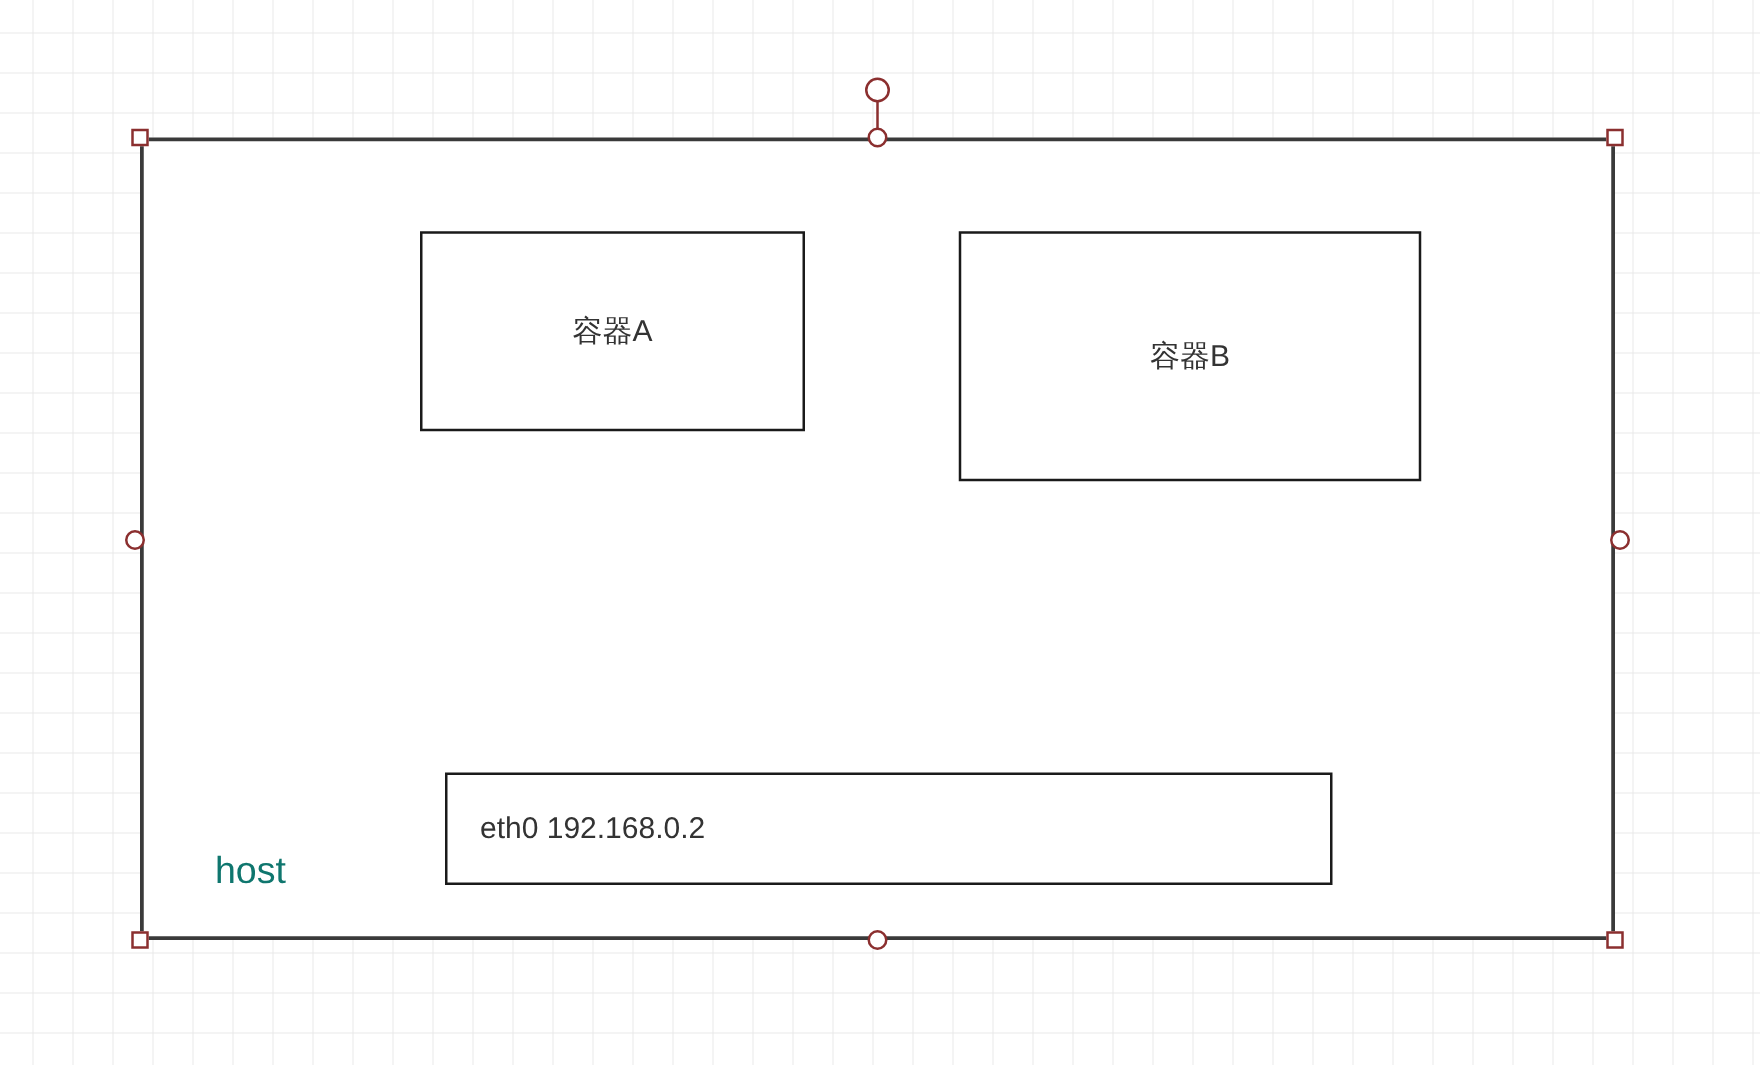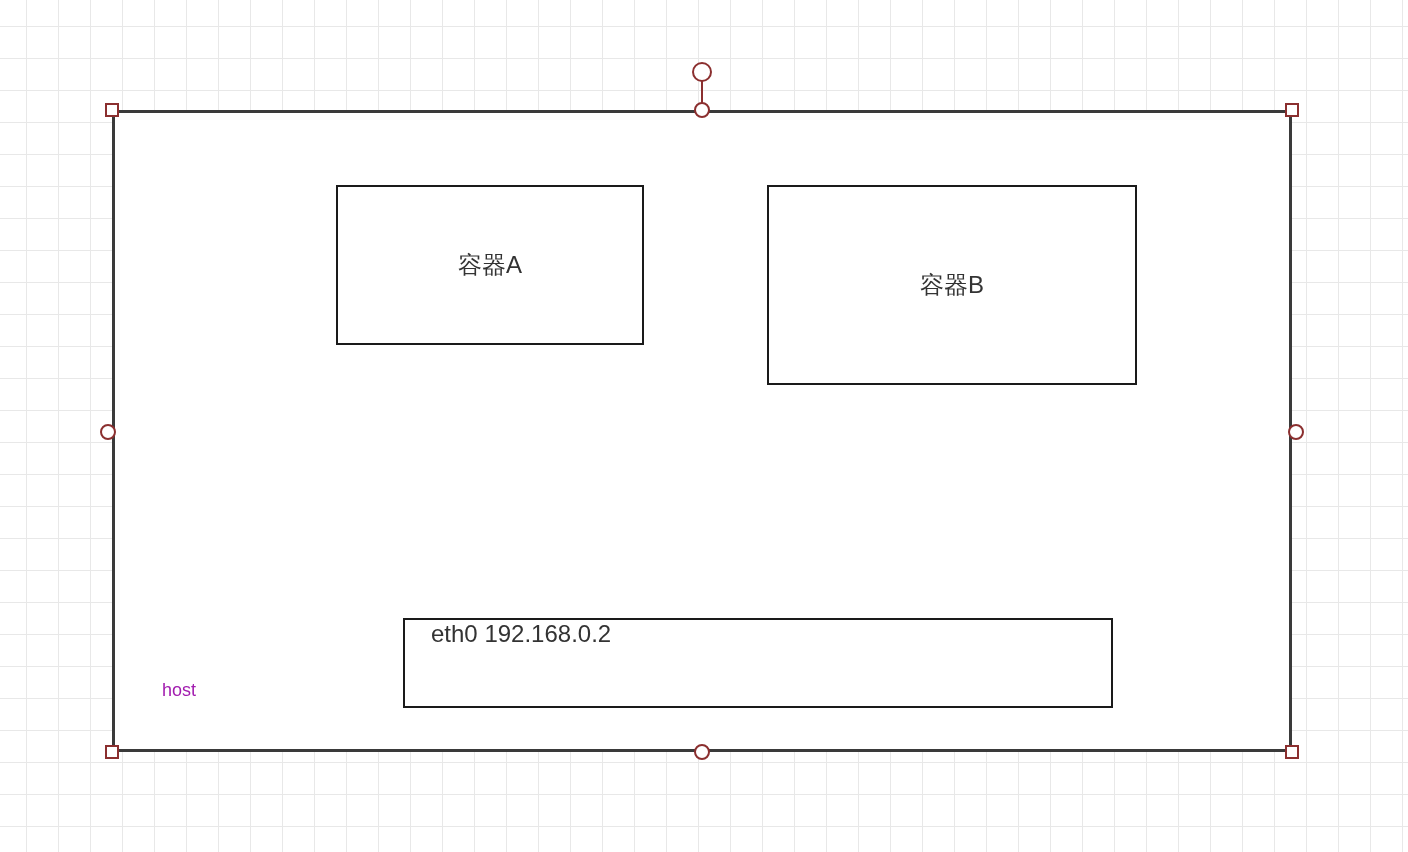--- a/index.html
+++ b/index.html
@@ -114,31 +114,31 @@
     }
     .eth-box {
       position: absolute;
       left: 356px;
       top: 618px;
       width: 710px;
       height: 90px;
       border: 2px solid #1a1a1a;
       background: #fff;
       display: flex;
+      align-items: center;
       padding-left: 26px;
       font-size: 24px;
       color: #333;
-      margin-left: 47px;
     }
     .host-label {
       position: absolute;
-      left: 162px;
+      left: 172px;
       top: 680px;
-      font-size: 18px;
-      color: #a21caf;
+      font-size: 30px;
+      color: #0f766e;
     }
   </style>
 </head>
 <body>
 
 <div class="grid-bg"></div>
 
 <div class="canvas">
 
   <div class="host-box"></div>

